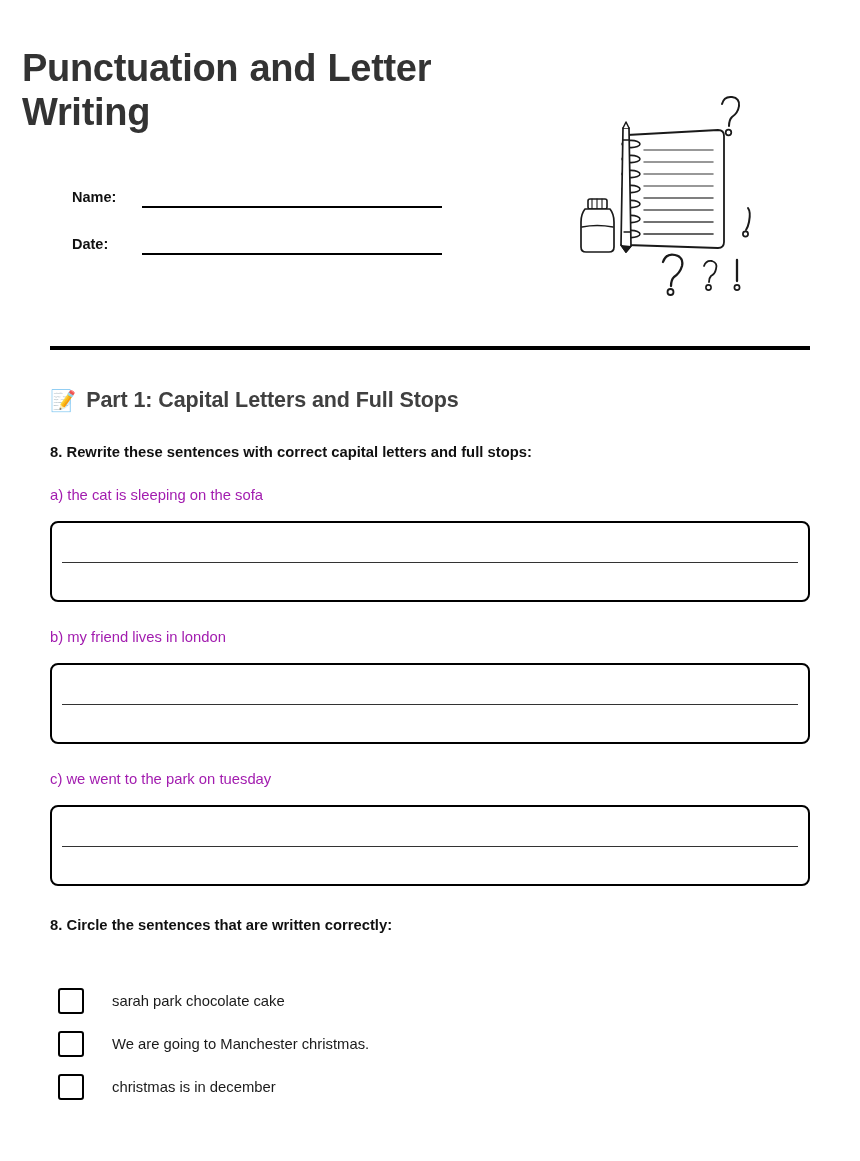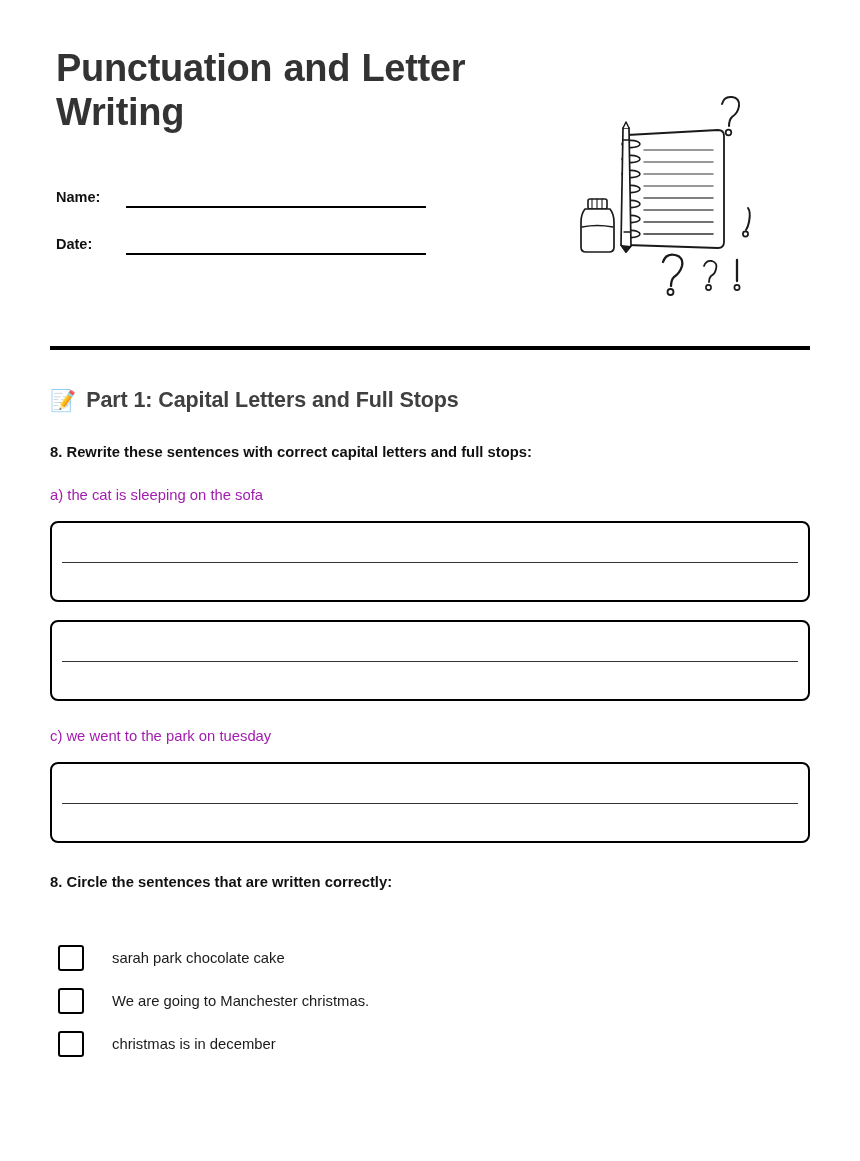--- a/index.html
+++ b/index.html
@@ -17,41 +17,42 @@
   .page {
     position: relative;
     width: 860px;
     height: 1161px;
     padding: 0;
   }
 
   
   .header {
     position: relative;
-    padding: 46px 50px 0 56px;
+    padding: 46px 50px 0 22px;
     height: 300px;
   }
   .title {
     font-size: 38px;
     font-weight: bold;
     line-height: 1.17;
     color: #333333;
     letter-spacing: -0.3px;
     margin: 0;
     width: 470px;
     word-spacing: 1px;
   }
   .meta {
     margin-top: 26px;
     width: 420px;
   }
   .meta-row {
     display: flex;
     align-items: flex-end;
     height: 47px;
+    justify-content: flex-end;
   }
   .meta-label {
     font-size: 14.5px;
     font-weight: bold;
     color: #111111;
     width: 70px;
     padding-bottom: 3px;
     flex: none;
   }
   .meta-line {
@@ -263,20 +264,21 @@
       <span class="section-title">Part 1: Capital Letters and Full Stops</span>
     </div>
 
     <div class="q-prompt">8. Rewrite these sentences with correct capital letters and full stops:</div>
 
     <div class="sub-item">a) the cat is sleeping on the sofa</div>
     <div class="answer-box">
       <div class="answer-line"></div>
     </div>
 
+    <div class="sub-item">b) my friend lives in london</div>
     <div class="answer-box">
       <div class="answer-line"></div>
     </div>
 
     <div class="sub-item">c) we went to the park on tuesday</div>
     <div class="answer-box">
       <div class="answer-line"></div>
     </div>
 
     <div class="q-prompt">8. Circle the sentences that are written correctly:</div>

